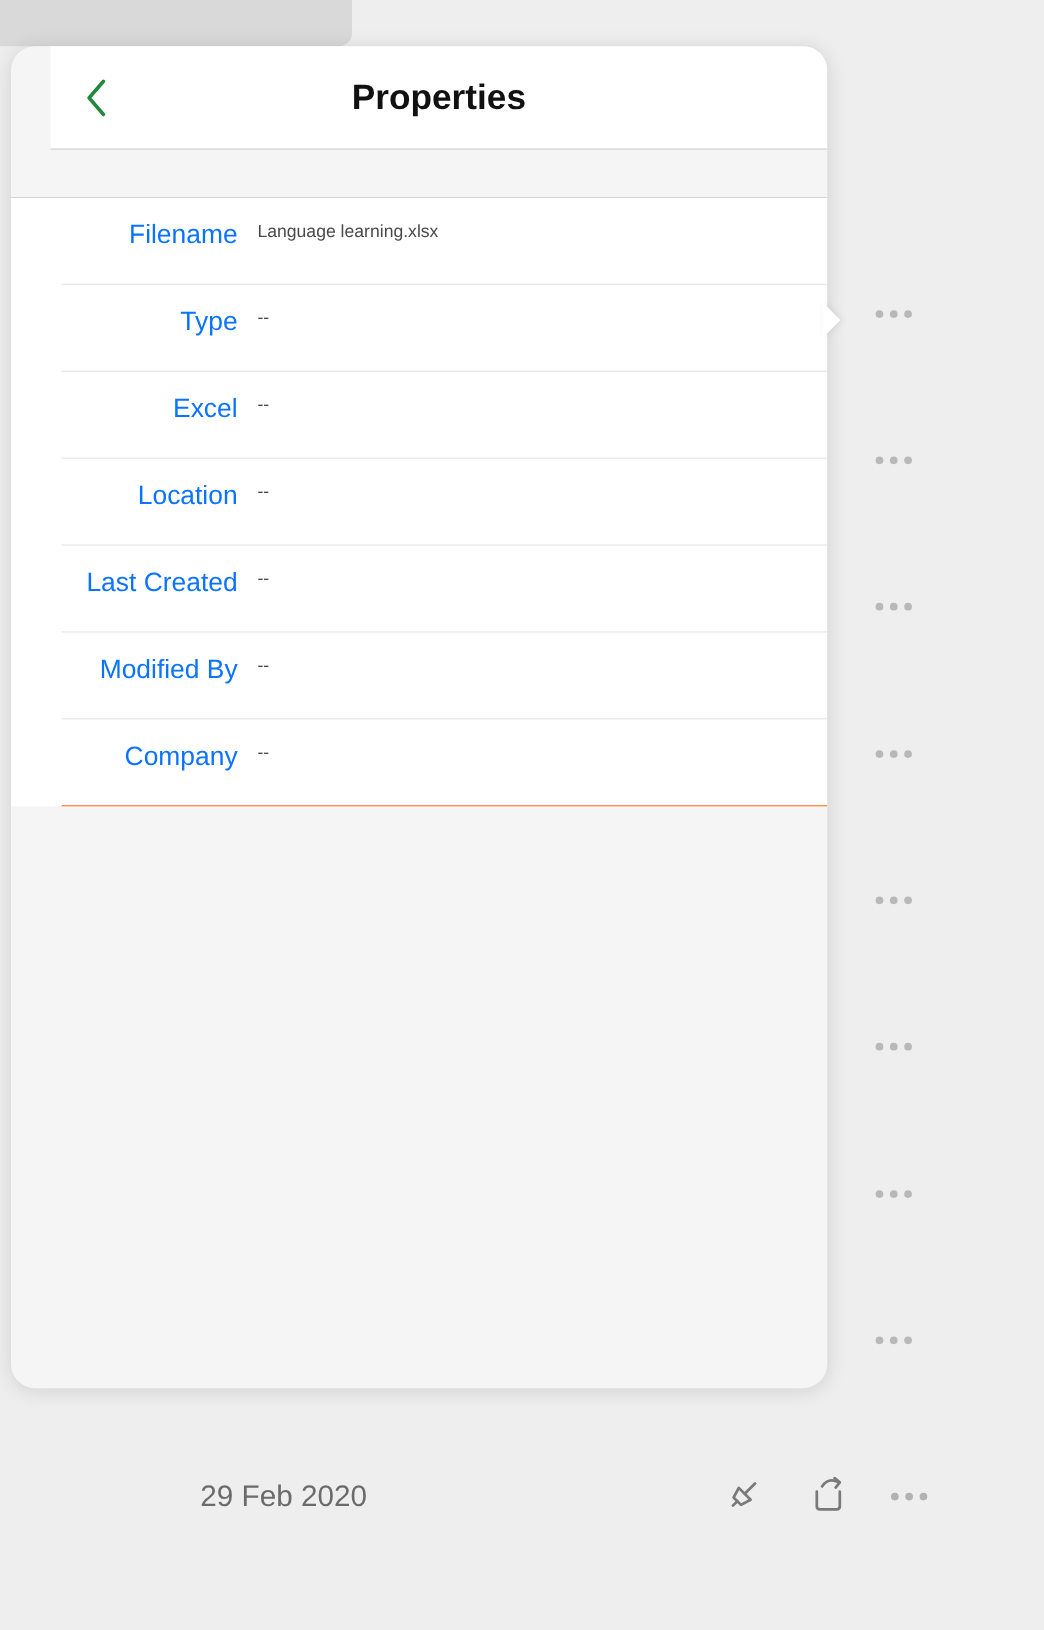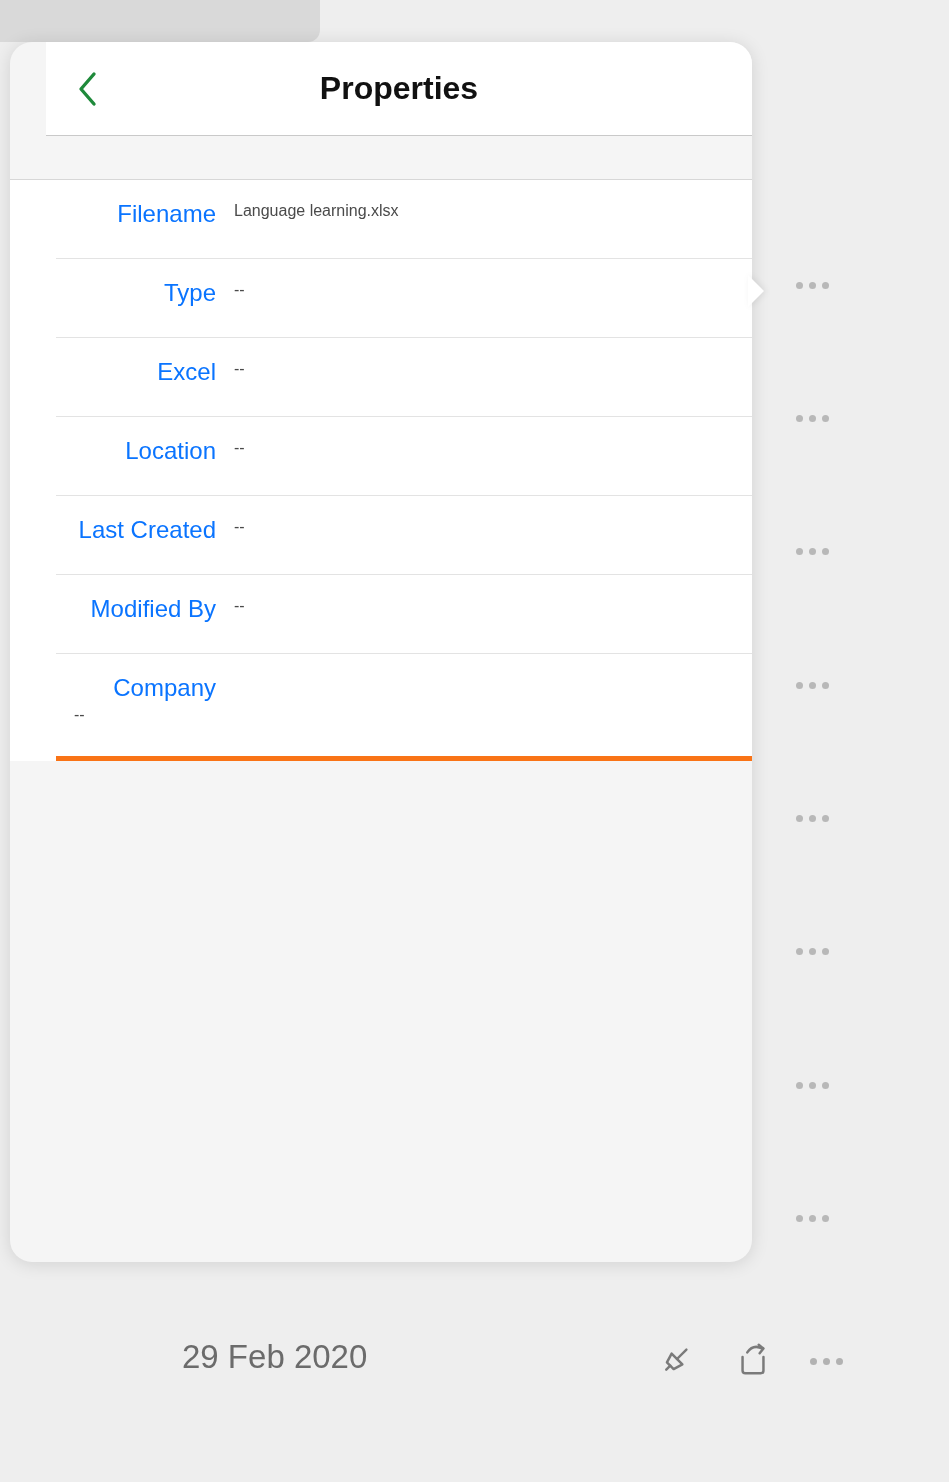--- a/index.html
+++ b/index.html
@@ -76,22 +76,21 @@
       background: #ffffff;
     }
     .prop-row {
       display: flex;
       align-items: flex-start;
       padding: 18px 18px 30px 0;
       border-bottom: 1px solid #e3e3e3;
       margin-left: 46px;
     }
     .prop-row:last-child {
-      border-bottom: 5px solid #f97316;
-      flex-direction: column;
+      border-bottom: 1px solid #f97316;
     }
     .prop-label {
       width: 160px;
       min-width: 160px;
       text-align: right;
       font-size: 24px;
       color: #0a74ff;
       padding-top: 2px;
     }
     .prop-value {
@@ -120,21 +119,21 @@
       width: 949px;
       height: 170px;
       display: flex;
       align-items: flex-end;
       padding-bottom: 102px;
     }
     .footer-date {
       position: absolute;
       left: 182px;
       bottom: 106px;
-      font-size: 33px;
+      font-size: 27px;
       color: #6b6b6b;
     }
     .footer-icons {
       position: absolute;
       right: 106px;
       bottom: 100px;
       display: flex;
       align-items: center;
       gap: 38px;
     }

